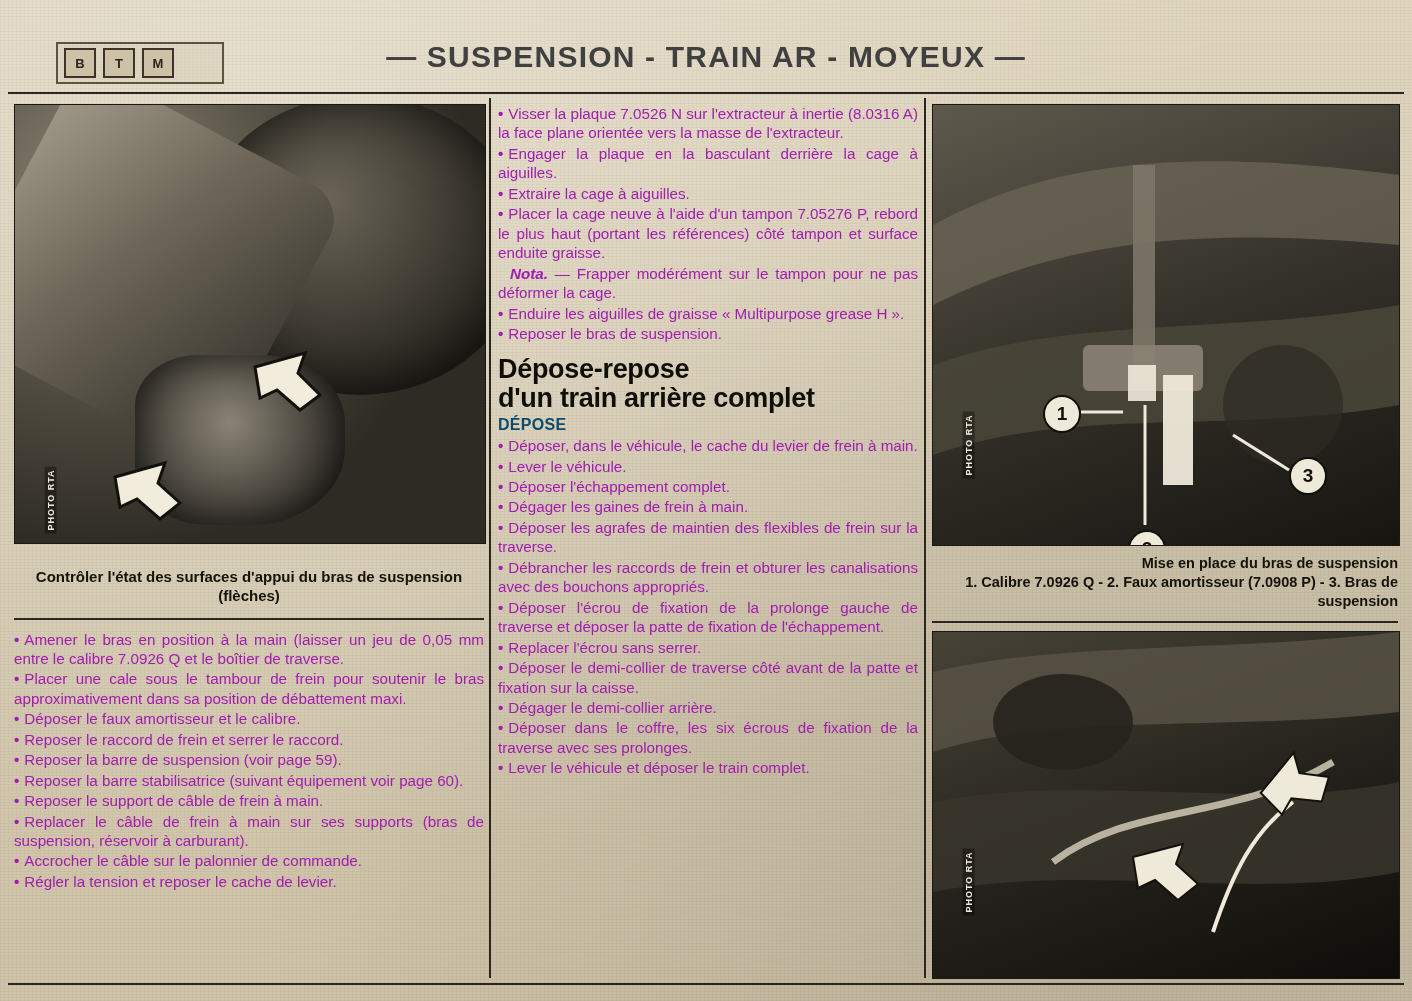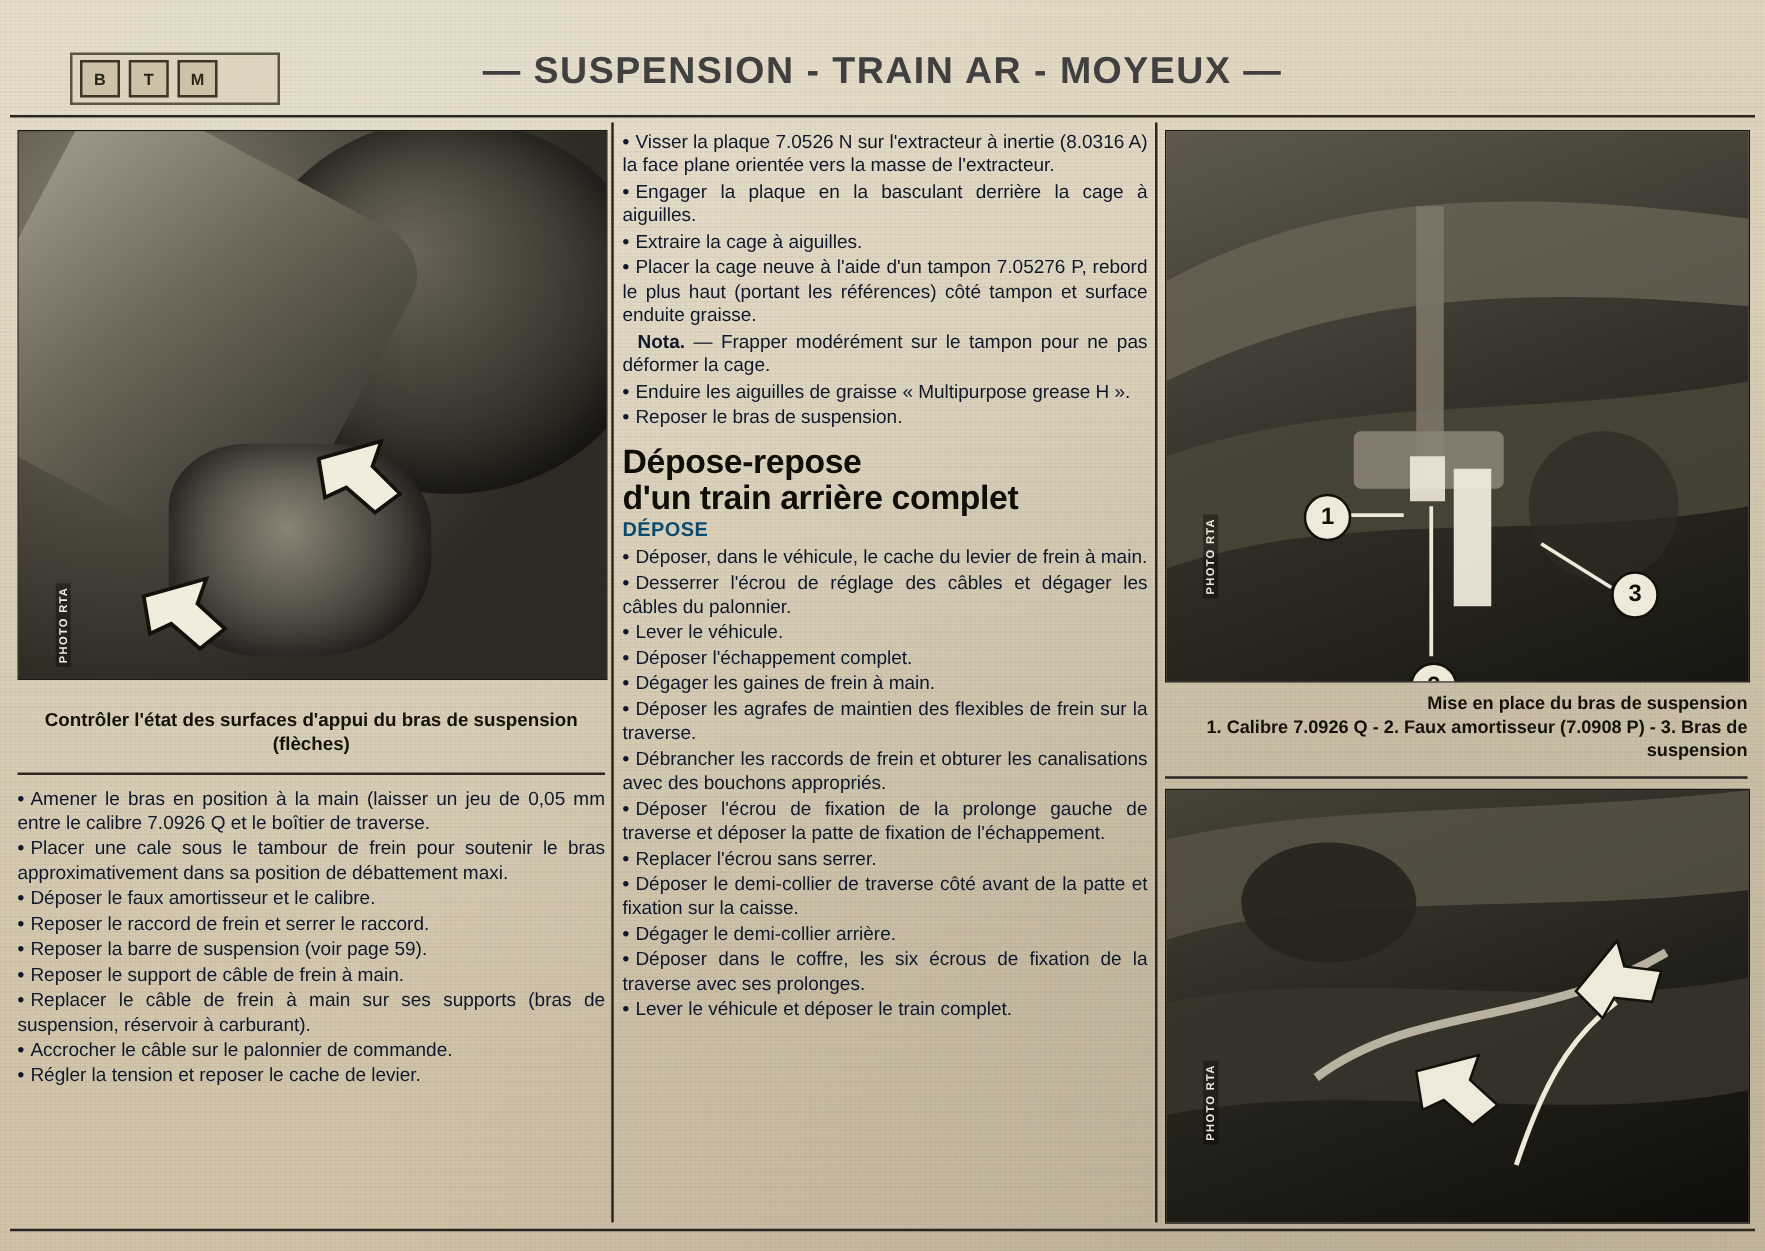--- a/index.html
+++ b/index.html
@@ -92,39 +92,39 @@
     font-weight:bold;
     font-size:14.5px;
     line-height:1.3;
     color:#141209;
   }
 
   
   .body-text{
     font-size:15.2px;
     line-height:1.28;
-    color:#0f172a;
+    color:#a21caf;
     text-align:justify;
     font-family:"Liberation Sans", sans-serif;
   }
   .body-text p{margin:0 0 1px 0;}
   .bullet::before{content:"\2022";font-weight:bold;margin-right:5px;}
   .h2{
     font-size:27px;
     font-weight:bold;
     line-height:1.05;
     margin:12px 0 4px 0;
     color:#100e09;
     letter-spacing:-0.3px;
   }
   .h3{
     font-size:16px;font-weight:bold;margin:3px 0 2px 0;color:#0c4a6e;
     letter-spacing:0.3px;
   }
-  .nota{font-weight:bold;}
+  .nota{font-weight:bold;font-style:italic;}
   .indent{text-indent:12px;}
 
   
   .p1{height:438px;width:470px;
     background:
       radial-gradient(circle at 18% 18%, #8c8577 0%, #5b564a 30%, #2e2b24 70%),
       linear-gradient(145deg,#6e6759 0%, #3c3830 55%, #201e19 100%);
   }
   .p1 .drum{
     position:absolute;right:-40px;top:-10px;width:330px;height:300px;
@@ -201,20 +201,21 @@
   <div class="caption">Contrôler l'état des surfaces d'appui du bras de suspension (flèches)</div>
 
   <div class="rule" style="position:relative;height:2px;margin:12px 0 10px 0;background:#2b2720;"></div>
 
   <div class="body-text">
     <p class="bullet">Amener le bras en position à la main (laisser un jeu de 0,05 mm entre le calibre 7.0926 Q et le boîtier de traverse.</p>
     <p class="bullet">Placer une cale sous le tambour de frein pour soutenir le bras approximativement dans sa position de débattement maxi.</p>
     <p class="bullet">Déposer le faux amortisseur et le calibre.</p>
     <p class="bullet">Reposer le raccord de frein et serrer le raccord.</p>
     <p class="bullet">Reposer la barre de suspension (voir page 59).</p>
+    <p class="bullet">Reposer la barre stabilisatrice (suivant équipement voir page 60).</p>
     <p class="bullet">Reposer le support de câble de frein à main.</p>
     <p class="bullet">Replacer le câble de frein à main sur ses supports (bras de suspension, réservoir à carburant).</p>
     <p class="bullet">Accrocher le câble sur le palonnier de commande.</p>
     <p class="bullet">Régler la tension et reposer le cache de levier.</p>
   </div>
 </div>
 
 <div class="col col-mid">
   <div class="body-text">
     <p class="bullet">Visser la plaque 7.0526 N sur l'extracteur à inertie (8.0316 A) la face plane orientée vers la masse de l'extracteur.</p>
@@ -228,21 +229,20 @@
     <p class="bullet">Enduire les aiguilles de graisse « Multipurpose grease H ».</p>
     <p class="bullet">Reposer le bras de suspension.</p>
   </div>
 
   <div class="h2">Dépose-repose</div>
   <div class="h2" style="margin-top:-4px;">d'un train arrière complet</div>
   <div class="h3">DÉPOSE</div>
 
   <div class="body-text">
     <p class="bullet">Déposer, dans le véhicule, le cache du levier de frein à main.</p>
-    <p class="bullet">Desserrer l'écrou de réglage des câbles et dégager les câbles du palonnier.</p>
     <p class="bullet">Lever le véhicule.</p>
     <p class="bullet">Déposer l'échappement complet.</p>
     <p class="bullet">Dégager les gaines de frein à main.</p>
     <p class="bullet">Déposer les agrafes de maintien des flexibles de frein sur la traverse.</p>
     <p class="bullet">Débrancher les raccords de frein et obturer les canalisations avec des bouchons appropriés.</p>
     <p class="bullet">Déposer l'écrou de fixation de la prolonge gauche de traverse et déposer la patte de fixation de l'échappement.</p>
     <p class="bullet">Replacer l'écrou sans serrer.</p>
     <p class="bullet">Déposer le demi-collier de traverse côté avant de la patte et fixation sur la caisse.</p>
     <p class="bullet">Dégager le demi-collier arrière.</p>
     <p class="bullet">Déposer dans le coffre, les six écrous de fixation de la traverse avec ses prolonges.</p>

